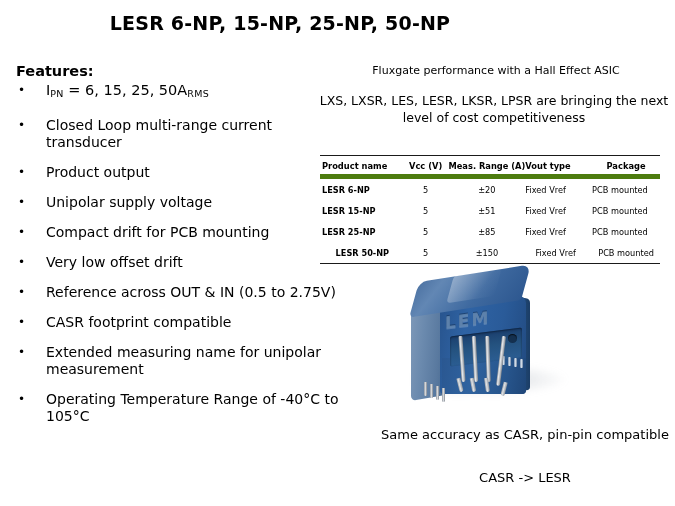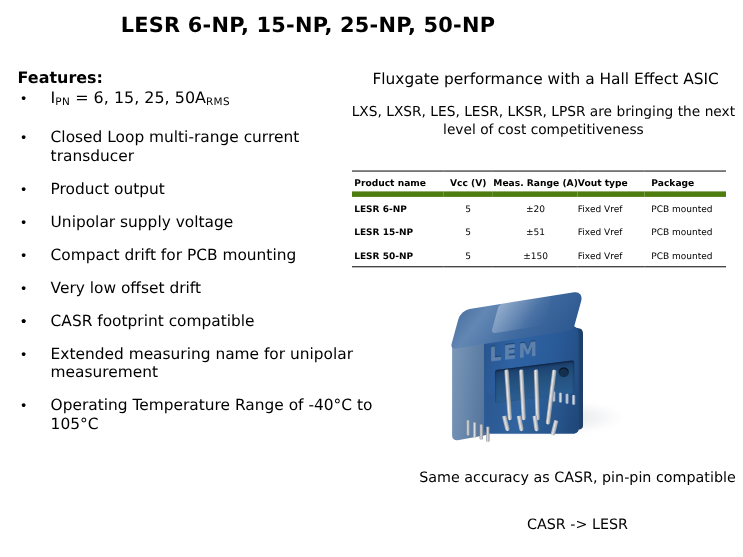--- a/index.html
+++ b/index.html
@@ -68,21 +68,21 @@
     letter-spacing: 0.3px;
   }
 
   
   .intro-1 {
     position: absolute;
     left: 322px;
     top: 64px;
     width: 348px;
     text-align: center;
-    font-size: 14px;
+    font-size: 11px;
   }
   .intro-2 {
     position: absolute;
     left: 318px;
     top: 92px;
     width: 352px;
     text-align: center;
     font-size: 12.5px;
     line-height: 17px;
   }
@@ -103,30 +103,31 @@
     padding: 5px 0 3px 0;
     border-bottom: 5px solid #4d7c0f;
     white-space: nowrap;
   }
   .spec-table td {
     padding: 5.5px 0 5.5px 0;
     white-space: nowrap;
   }
   .spec-table tr.last td {
     border-bottom: 1px solid #1a1a1a;
+    text-align: center;
   }
   .c-name  { text-align: left;  width: 86px; padding-left: 2px !important; font-weight: bold; }
   .c-vcc   { text-align: center; width: 50px; }
   .c-range { text-align: center; width: 66px; }
   .c-vout  { text-align: left;  width: 66px; }
   .c-pkg   { text-align: left;  width: 72px; }
   .spec-table th.c-name { padding-left: 2px; }
   .spec-table th.c-range { text-align: center; }
   .spec-table th.c-vout { text-align: left; }
-  .spec-table th.c-pkg { text-align: left; padding-left: 6px; }
+  .spec-table th.c-pkg { text-align: center; padding-left: 6px; }
   .spec-table td.c-pkg { padding-left: 6px; margin-top: 36px; }
 
   
   .photo-wrap {
     position: absolute;
     left: 398px;
     top: 270px;
     width: 220px;
     height: 138px;
   }
@@ -343,20 +344,21 @@
     <span>Compact drift for PCB mounting</span>
   </div>
 
   <div class="feat">
     <span class="bullet">•</span>
     <span>Very low offset drift</span>
   </div>
 
   <div class="feat">
     <span class="bullet">•</span>
+    <span>Reference across OUT &amp; IN  (0.5 to 2.75V)</span>
   </div>
 
   <div class="feat">
     <span class="bullet">•</span>
     <span>CASR footprint compatible</span>
   </div>
 
   <div class="feat">
     <span class="bullet">•</span>
     <span>Extended measuring name for unipolar measurement</span>
@@ -387,20 +389,27 @@
       <td class="c-name">LESR 6-NP</td>
       <td class="c-vcc">5</td>
       <td class="c-range">±20</td>
       <td class="c-vout">Fixed Vref</td>
       <td class="c-pkg">PCB mounted</td>
     </tr>
     <tr>
       <td class="c-name">LESR 15-NP</td>
       <td class="c-vcc">5</td>
       <td class="c-range">±51</td>
+      <td class="c-vout">Fixed Vref</td>
+      <td class="c-pkg">PCB mounted</td>
+    </tr>
+    <tr>
+      <td class="c-name">LESR 25-NP</td>
+      <td class="c-vcc">5</td>
+      <td class="c-range">±85</td>
       <td class="c-vout">Fixed Vref</td>
       <td class="c-pkg">PCB mounted</td>
     </tr>
     <tr class="last">
       <td class="c-name">LESR 50-NP</td>
       <td class="c-vcc">5</td>
       <td class="c-range">±150</td>
       <td class="c-vout">Fixed Vref</td>
       <td class="c-pkg">PCB mounted</td>
     </tr>

